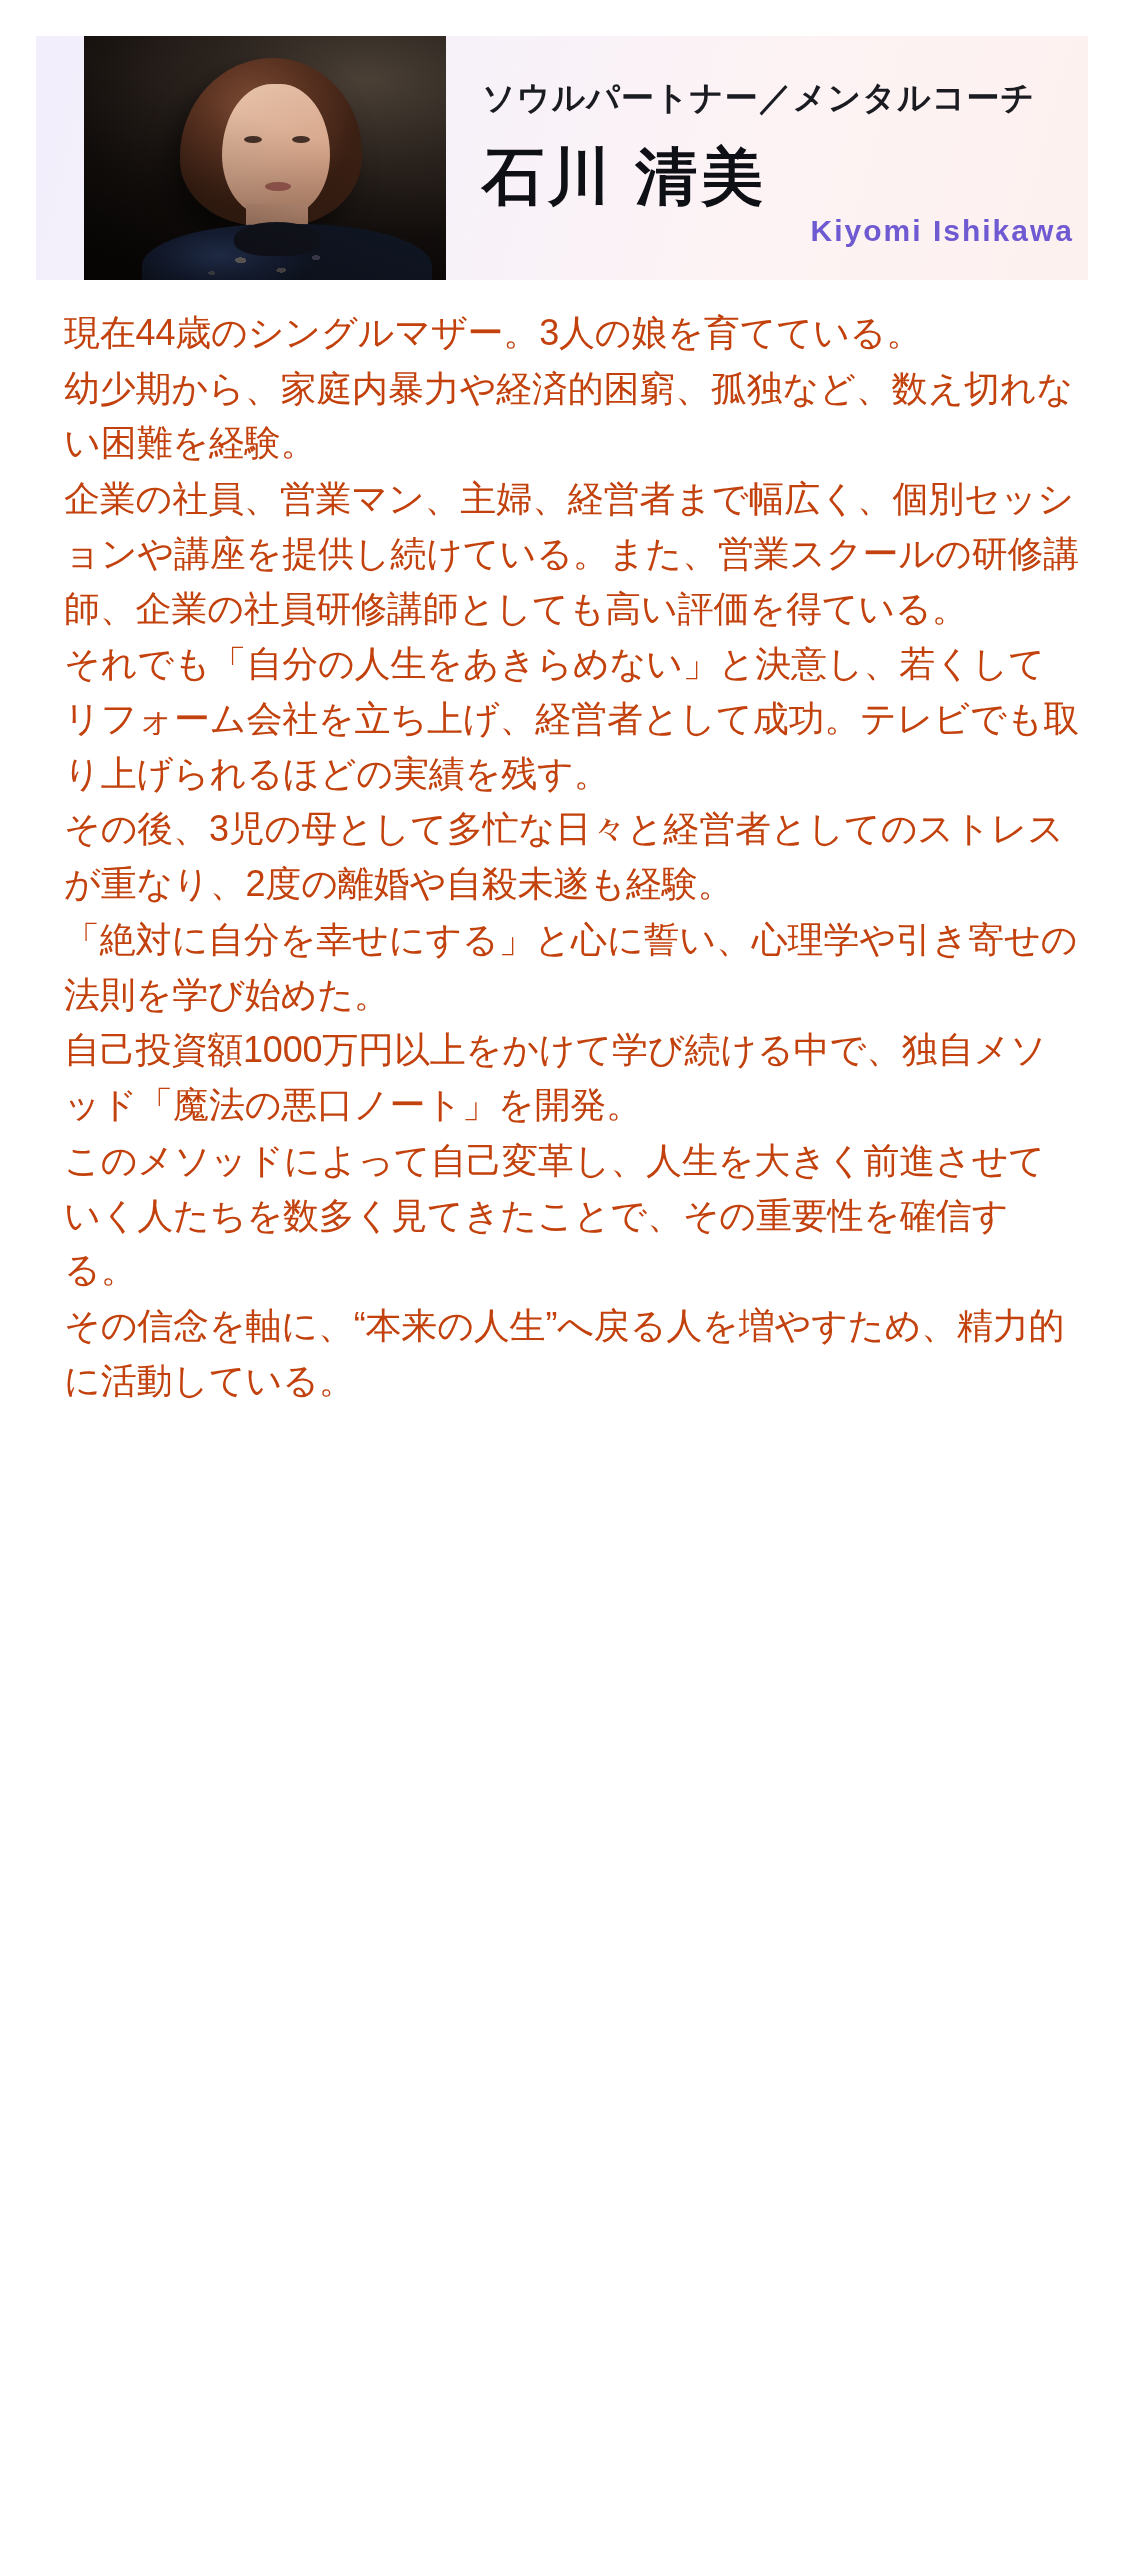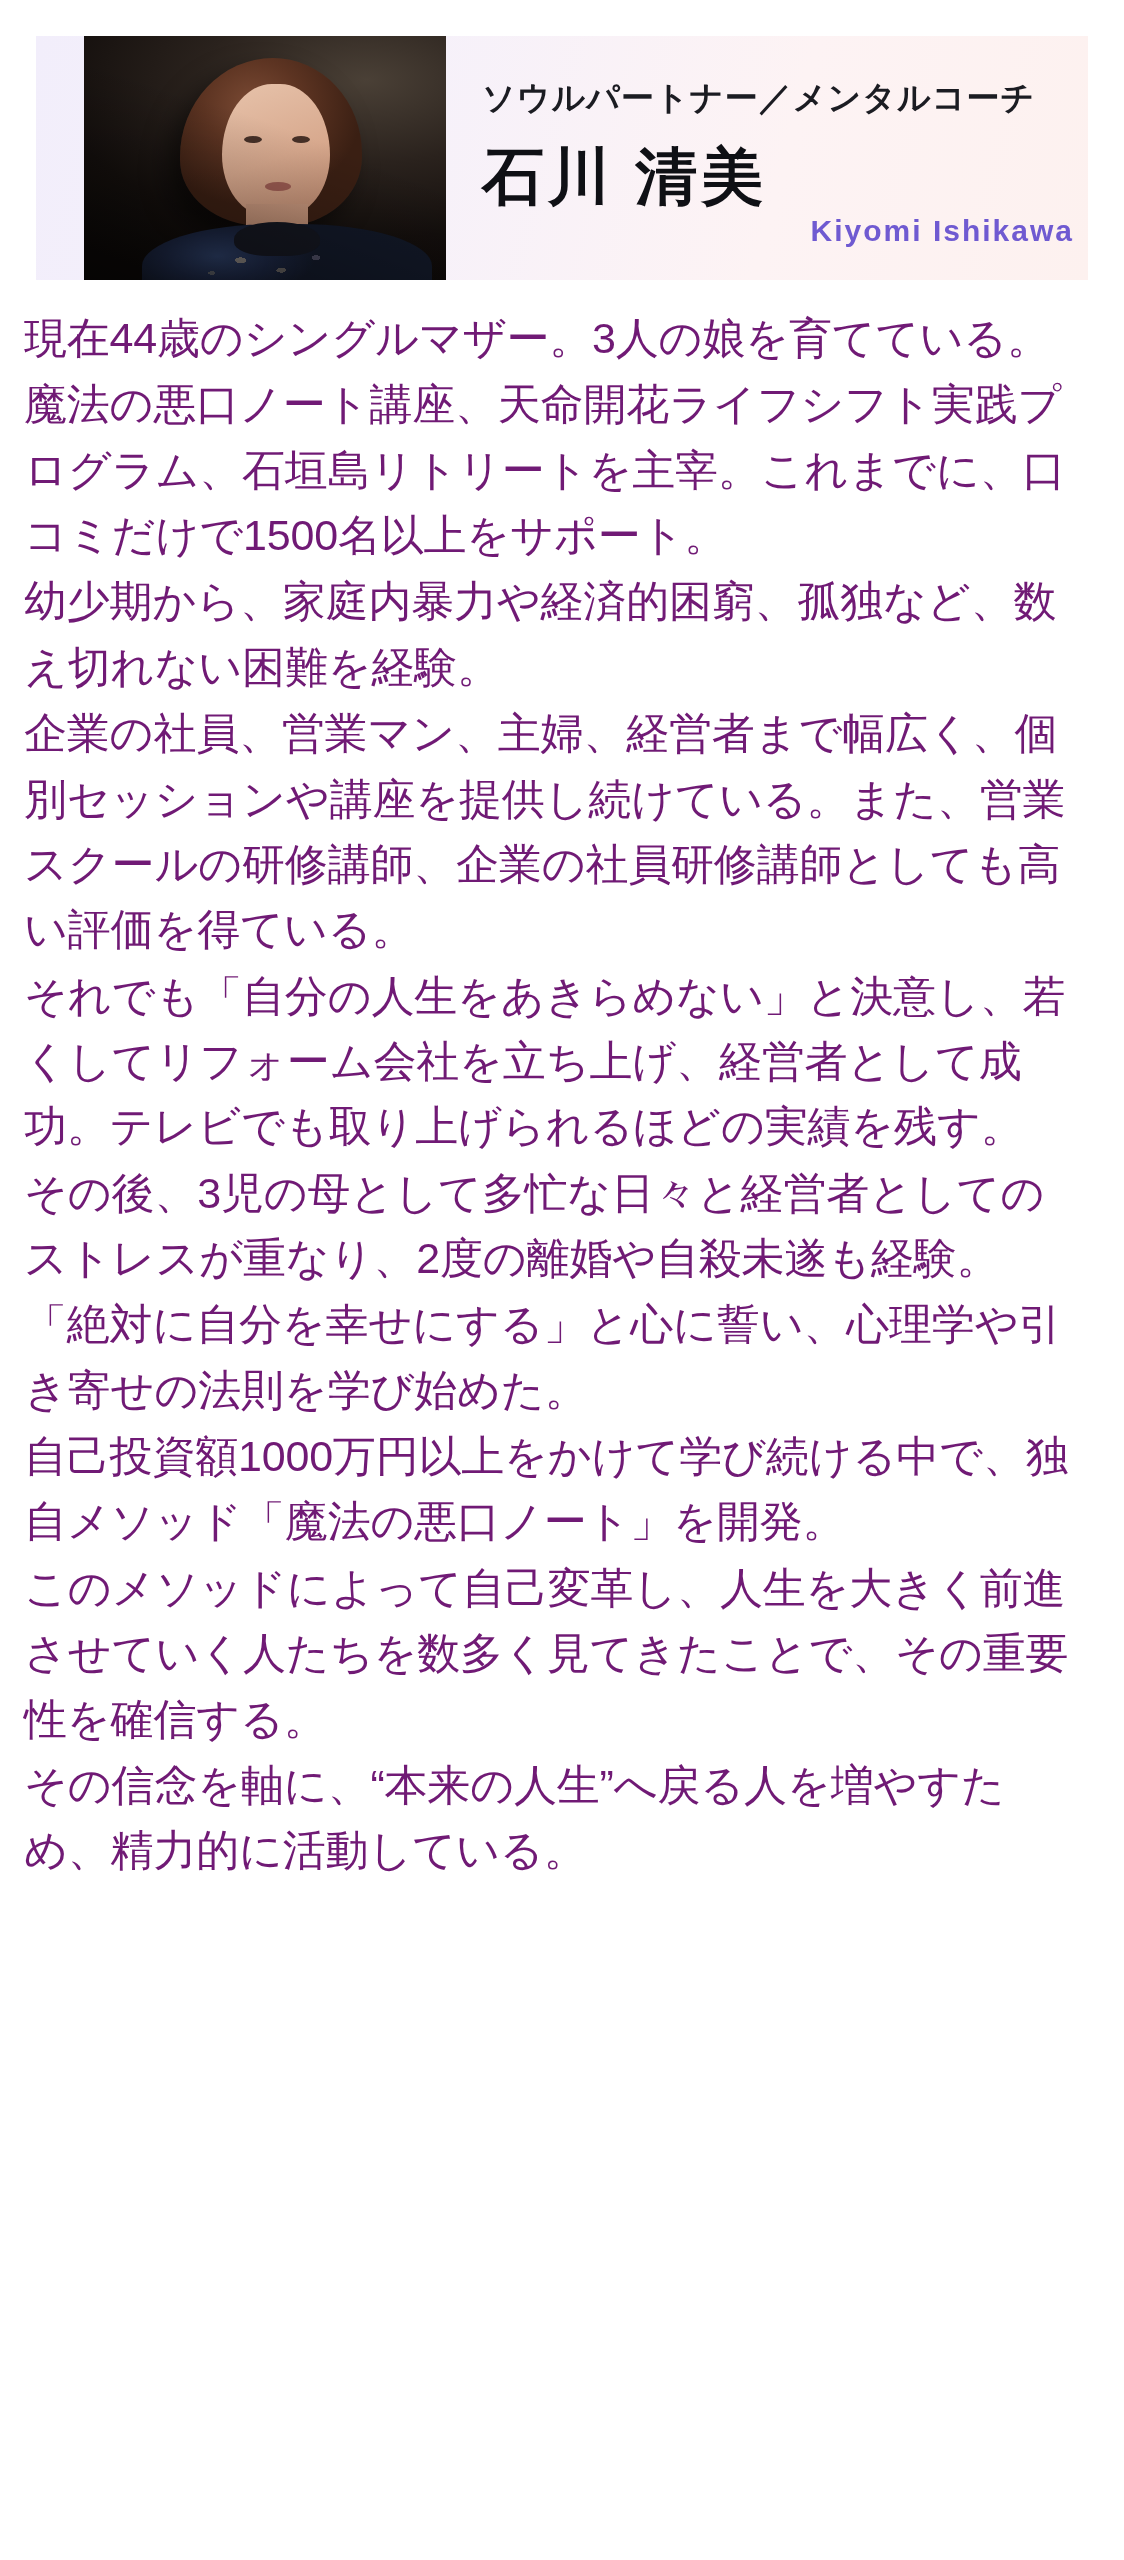--- a/index.html
+++ b/index.html
@@ -163,24 +163,24 @@
   .profile-name-en {
     font-size: 30px;
     letter-spacing: 2px;
     color: #6f5ad1;
     font-weight: 600;
     text-align: right;
   }
 
   
   .bio {
-    margin: 26px 44px 40px 24px;
-    font-size: 43px;
+    margin: 26px 44px 40px 64px;
+    font-size: 36px;
     line-height: 1.52;
-    color: #701a75;
+    color: #c2410c;
     letter-spacing: -0.2px;
   }
   .bio p {
     margin: 0 0 1px 0;
     text-align: left;
   }
 </style>
 </head>
 <body>
 
@@ -204,21 +204,20 @@
     <div class="profile-text">
       <div class="profile-role">ソウルパートナー／メンタルコーチ</div>
       <div class="profile-name">石川 清美</div>
       <div class="profile-name-en">Kiyomi  Ishikawa</div>
     </div>
 
   </div>
 
   <div class="bio">
     <p>現在44歳のシングルマザー。3人の娘を育てている。</p>
-    <p>魔法の悪口ノート講座、天命開花ライフシフト実践プログラム、石垣島リトリートを主宰。これまでに、口コミだけで1500名以上をサポート。</p>
     <p>幼少期から、家庭内暴力や経済的困窮、孤独など、数え切れない困難を経験。</p>
     <p>企業の社員、営業マン、主婦、経営者まで幅広く、個別セッションや講座を提供し続けている。また、営業スクールの研修講師、企業の社員研修講師としても高い評価を得ている。</p>
     <p>それでも「自分の人生をあきらめない」と決意し、若くしてリフォーム会社を立ち上げ、経営者として成功。テレビでも取り上げられるほどの実績を残す。</p>
     <p>その後、3児の母として多忙な日々と経営者としてのストレスが重なり、2度の離婚や自殺未遂も経験。</p>
     <p>「絶対に自分を幸せにする」と心に誓い、心理学や引き寄せの法則を学び始めた。</p>
     <p>自己投資額1000万円以上をかけて学び続ける中で、独自メソッド「魔法の悪口ノート」を開発。</p>
     <p>このメソッドによって自己変革し、人生を大きく前進させていく人たちを数多く見てきたことで、その重要性を確信する。</p>
     <p>その信念を軸に、“本来の人生”へ戻る人を増やすため、精力的に活動している。</p>
   </div>
 

